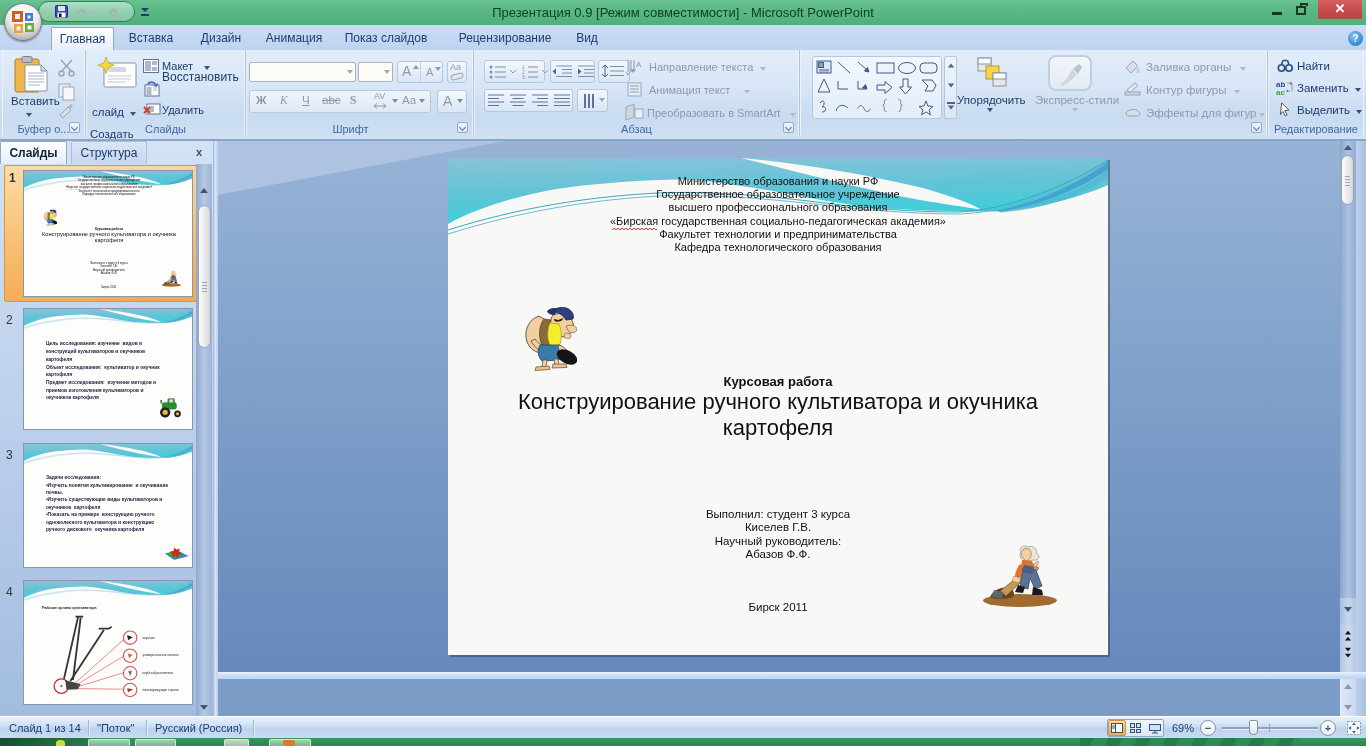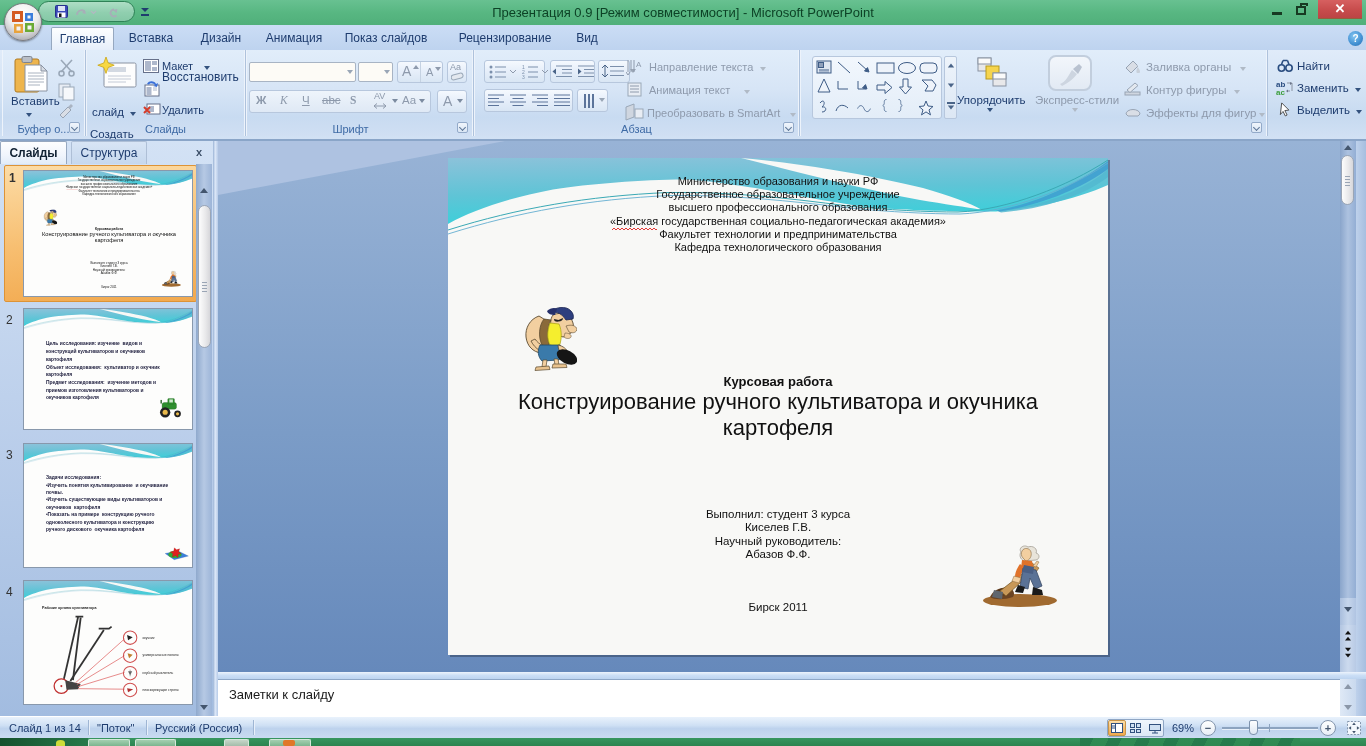--- a/index.html
+++ b/index.html
@@ -182,20 +182,23 @@
     <div class="group" style="left:246px; width:228px;">
       <div class="glabel" style="left:-9px;">Шрифт</div>
       <div class="launcher" style="right:5px;"></div>
     </div>
     <div class="group" style="left:474px; width:326px;">
       <div class="glabel">Абзац</div>
       <div class="launcher" style="right:5px;"></div>
     </div>
     <div class="group" style="left:800px; width:468px;">
       <div class="launcher" style="right:5px;"></div>
+    </div>
+    <div class="group" style="left:1268px; width:96px; border-right:none;">
+      <div class="glabel">Редактирование</div>
     </div>
 
     <svg class="gicon" style="left:13px; top:6px;" width="36" height="38" viewBox="0 0 36 38">
       <rect x="2" y="3" width="24" height="33" rx="2" fill="#eeb54d" stroke="#b07b22"></rect>
       <rect x="9" y="0.5" width="10" height="6" rx="1.5" fill="#b9bec6" stroke="#7e848e"></rect>
       <path d="M12,9 h16 l6,6 v20 h-22 z" fill="#fff" stroke="#8a93a2"></path>
       <path d="M28,9 l6,6 h-6 z" fill="#d7dce4" stroke="#8a93a2"></path>
       <g stroke="#aab3c0">
           <line x1="15" y1="17" x2="31" y2="17"></line>
           <line x1="15" y1="20" x2="31" y2="20"></line>
@@ -815,23 +818,20 @@
       <div style="position:absolute; left:0; top:484px; width:16px; height:47px; background:linear-gradient(90deg,#b2c5e1,#ccdaee 50%,#b8cae5);"></div>
       <div class="arr up" style="left:4px; top:489px; border-bottom-color:#111; transform:scale(0.75);"></div>
       <div class="arr up" style="left:4px; top:495px; border-bottom-color:#111; transform:scale(0.75);"></div>
       <div class="arr dn" style="left:4px; top:506px; border-top-color:#111; transform:scale(0.75);"></div>
       <div class="arr dn" style="left:4px; top:512px; border-top-color:#111; transform:scale(0.75);"></div>
     </div>
     <div id="farright"></div>
   </div>
 
   <div id="notesep"></div>
-  <div id="notes">
-      <div class="ntext">Заметки к слайду</div>
-    </div>
   <div id="notes-sb">
     <div class="arr up" style="left:4px; top:5px; border-bottom-color:#8b97a8;"></div>
     <div class="arr dn" style="left:4px; top:26px; border-top-color:#8b97a8;"></div>
   </div>
 
   <div id="statusbar">
     <span class="st" style="left:9px;">Слайд 1 из 14</span>
     <div class="sdiv" style="left:88px;"></div>
     <span class="st" style="left:97px;">"Поток"</span>
     <div class="sdiv" style="left:146px;"></div>

